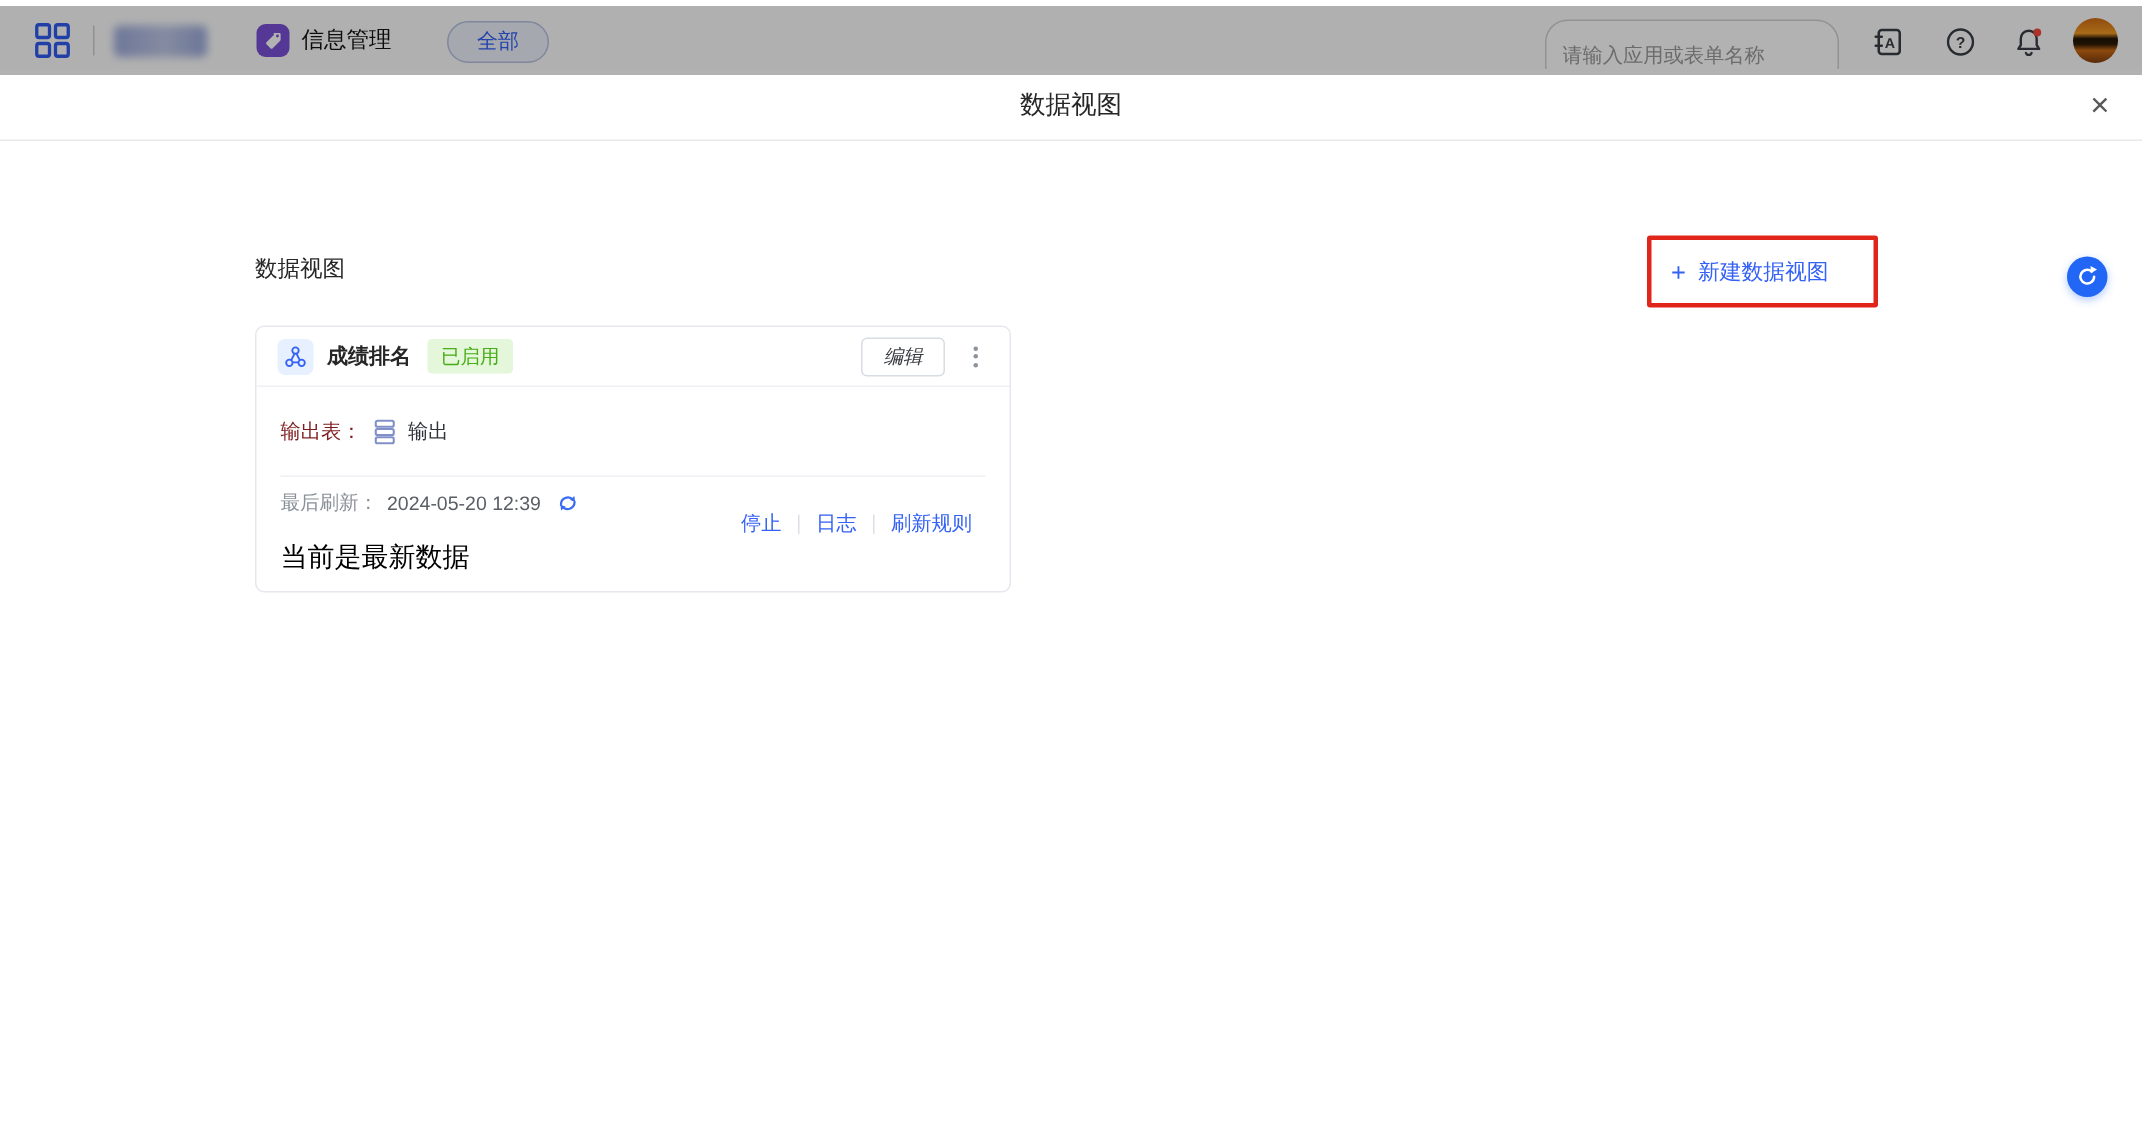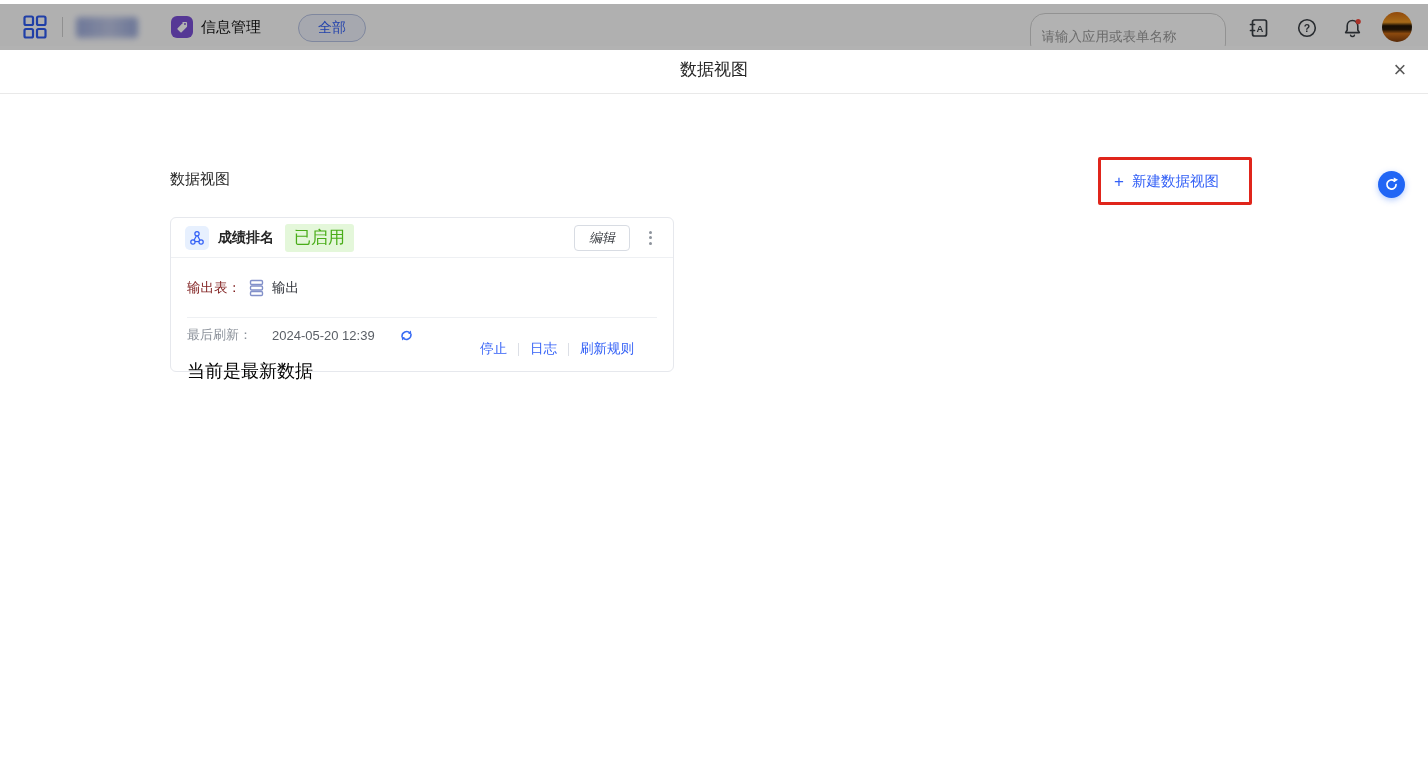--- a/index.html
+++ b/index.html
@@ -49,46 +49,46 @@
   .annotation-box { position:absolute; left:1098px; top:63px; width:154px; height:48px;
                     border:3px solid #e0251b; border-radius:2px; pointer-events:none; z-index:3; }
   .new-view-btn { position:absolute; left:1106px; top:70px; height:34px; display:flex; align-items:center;
                   gap:8px; color:#3461f6; font-size:14.5px; cursor:pointer; padding:0 8px; }
   .new-view-btn .plus { font-size:17px; line-height:1; }
   .fab-refresh { position:absolute; left:1378px; top:77px; width:27px; height:27px; border-radius:50%;
                  background:#2166f5; display:flex; align-items:center; justify-content:center; cursor:pointer;
                  box-shadow:0 2px 6px rgba(33,102,245,.35); }
 
   
-  .card { position:absolute; left:170px; top:123px; width:504px; height:155px;
+  .card { position:absolute; left:170px; top:123px; width:504px; height:178px;
           border:1px solid #e6e8ed; border-radius:6px; background:#fff; }
   .card-header { display:flex; align-items:center; height:40px; padding:0 14px; gap:9px;
                  border-bottom:1px solid #eef0f3; }
   .cluster-badge { width:24px; height:24px; border-radius:5px; background:#e7f0fe;
                    display:flex; align-items:center; justify-content:center; }
   .card-name { font-size:14px; font-weight:700; color:#262626; }
-  .status-badge { margin-left:2px; font-size:17px; color:#49ad18; background:#e4f7da;
+  .status-badge { margin-left:2px; font-size:13px; color:#49ad18; background:#e4f7da;
                   padding:2.5px 9px; border-radius:3px; }
   .card-header .spacer { flex:1; }
   .edit-btn { width:56px; height:26px; border:1px solid #d8dce3; border-radius:4px; background:#fff;
               font-size:13px; color:#383b40; cursor:pointer; font-family:"Liberation Sans", sans-serif;font-style:italic; }
   .dots-menu { width:18px; height:26px; display:flex; flex-direction:column; align-items:center;
                justify-content:center; gap:2.5px; cursor:pointer; margin-left:2px; }
   .dots-menu i { width:3px; height:3px; border-radius:50%; background:#8d939c; }
   .output-row { display:flex; align-items:center; height:59px; padding:0 16px; gap:7px; }
   .output-label { font-size:13.5px; color:#7f1d1d; }
   .output-value { font-size:13.5px; color:#30333a; }
   .inset-divider { margin:0 16px; border-top:1px solid #eef0f3; }
   .card-footer { position:relative; padding:8px 16px 0; }
-  .refresh-line { display:flex; align-items:center; gap:20px; font-size:13px; }
+  .refresh-line { display:flex; align-items:center; gap:6px; font-size:13px; }
   .refresh-label { color:#8a9099; }
   .refresh-time { color:#5a5f66; }
   .cycle-icon { cursor:pointer; margin-left:4px; }
   .latest-hint { margin-top:15px; font-size:18px; color:#000000; cursor:pointer; display:inline-block; }
-  .footer-actions { position:absolute; right:28px; top:22px; display:flex; align-items:center; font-size:13.5px; }
+  .footer-actions { position:absolute; right:14px; top:22px; display:flex; align-items:center; font-size:13.5px; }
   .footer-actions .act { color:#3461f6; cursor:pointer; padding:0 11px; }
   .footer-actions .sep { width:1px; height:13px; background:#dcdfe6; }
 </style>
 </head>
 <body>
 
 <div class="stage">
 
   <div class="topbar">
 

